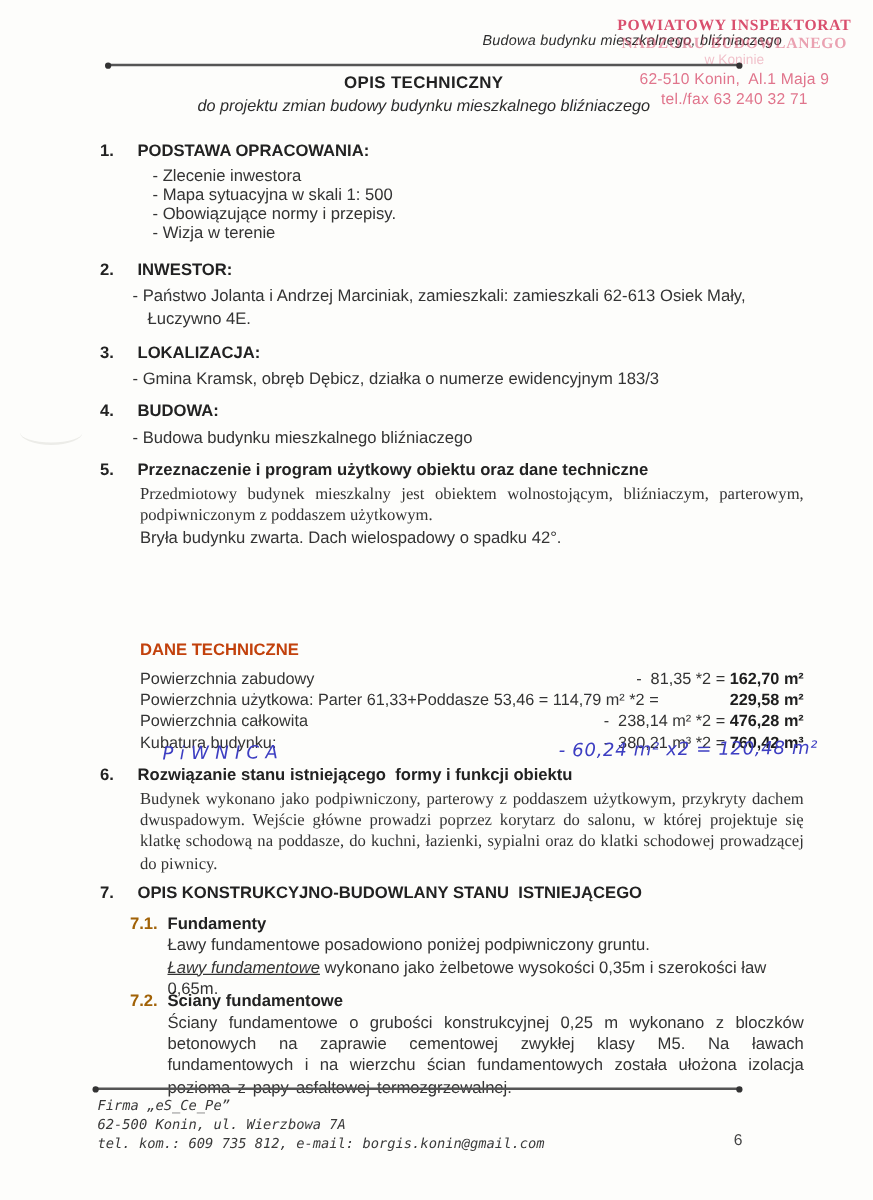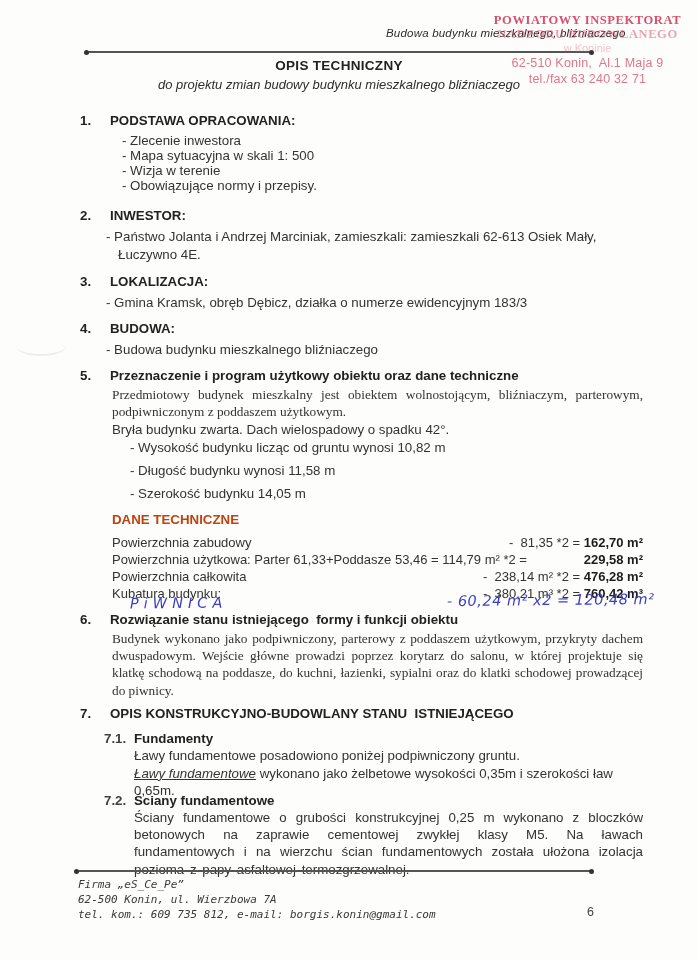--- a/index.html
+++ b/index.html
@@ -36,21 +36,21 @@
   .dims div{margin-bottom:7px; line-height:16px;}
   .dane-head{position:absolute; left:112px; font-weight:bold; font-size:13.3px; color:#c2410c;}
   .tech-table{position:absolute; left:112px; width:531px; font-size:13px;}
   .t-row{display:flex; line-height:17px; white-space:pre;align-items:center;}
   .t-val{margin-left:auto; white-space:pre;}
   .t-val b{font-weight:bold; color:#1d1d1d;}
   .hand{position:absolute; font-style:italic; font-family:"DejaVu Sans", sans-serif; transform:rotate(-0.6deg);}
   .hand-label{top:595px; left:130px; font-size:14.5px; letter-spacing:5px;}
   .hand-val{top:592px; left:447px; font-size:14.5px; letter-spacing:0.5px;}
   
-  .sub-num{position:absolute; left:24px; top:0; font-weight:bold; color:#404040;}
+  .sub-num{position:absolute; left:24px; top:0; font-weight:bold; color:#a16207;}
   .sub-head{margin-left:54px; font-weight:bold; color:#222;}
   .sub-body{margin-left:54px; width:509px; line-height:17.5px;}
   .sub-para{margin-left:54px; width:509px; text-align:justify; line-height:17.2px; word-spacing:2px;}
   .emph{font-style:italic; text-decoration:underline;}
   
   .footer{position:absolute; left:78px; top:878px; font-family:"DejaVu Sans Mono", monospace; font-style:italic; font-size:11px; line-height:14.8px; color:#3a3a3a;}
   .page-num{position:absolute; left:587px; top:905px; font-size:12.5px; color:#444;}
   
   .artifact{position:absolute; top:336px; left:16px; width:50px; height:18px; border-bottom:2px solid #ececE8; border-radius:50%;}
 </style>
@@ -72,22 +72,22 @@
 
   <div class="title">OPIS TECHNICZNY</div>
   <div class="subtitle">do projektu zmian budowy budynku mieszkalnego bliźniaczego</div>
 
   <div class="sec" style="top:112px">
     <span class="sec-num">1.</span>
     <div class="sec-head">PODSTAWA OPRACOWANIA:</div>
     <div class="s1-items">
       <div>- Zlecenie inwestora</div>
       <div>- Mapa sytuacyjna w skali 1: 500</div>
+      <div>- Obowiązujące normy i przepisy.</div>
       <div>- Wizja w terenie</div>
-      <div>- Obowiązujące normy i przepisy.</div>
     </div>
   </div>
 
   <div class="sec" style="top:207px">
     <span class="sec-num">2.</span>
     <div class="sec-head">INWESTOR:</div>
     <div class="dash-item">- Państwo Jolanta i Andrzej Marciniak, zamieszkali: zamieszkali 62-613 Osiek Mały, Łuczywno 4E.</div>
   </div>
 
   <div class="sec" style="top:273px">
@@ -102,25 +102,20 @@
     <div class="dash-item">- Budowa budynku mieszkalnego bliźniaczego</div>
   </div>
 
   <div class="sec" style="top:367px">
     <span class="sec-num">5.</span>
     <div class="sec-head">Przeznaczenie i program użytkowy obiektu oraz dane techniczne</div>
     <div class="para">Przedmiotowy budynek mieszkalny jest obiektem wolnostojącym, bliźniaczym, parterowym, podpiwniczonym z poddaszem użytkowym.</div>
     <div class="para-plain">Bryła budynku zwarta. Dach wielospadowy o spadku 42°.</div>
   </div>
 
-  <div class="dims" style="top:440px">
-    <div>- Wysokość budynku licząc od gruntu wynosi 10,82 m</div>
-    <div>- Długość budynku wynosi 11,58 m</div>
-    <div>- Szerokość budynku 14,05 m</div>
-  </div>
 
   <div class="dane-head" style="top:512px">DANE TECHNICZNE</div>
 
   <div class="tech-table" style="top:534px">
     <div class="t-row">
       <span class="t-label">Powierzchnia zabudowy</span>
       <span class="t-val"><span>-  81,35 *2 = </span><b>162,70 m²</b></span>
     </div>
     <div class="t-row">
       <span class="t-label">Powierzchnia użytkowa: Parter 61,33+Poddasze 53,46 = 114,79 m² *2 = </span>

